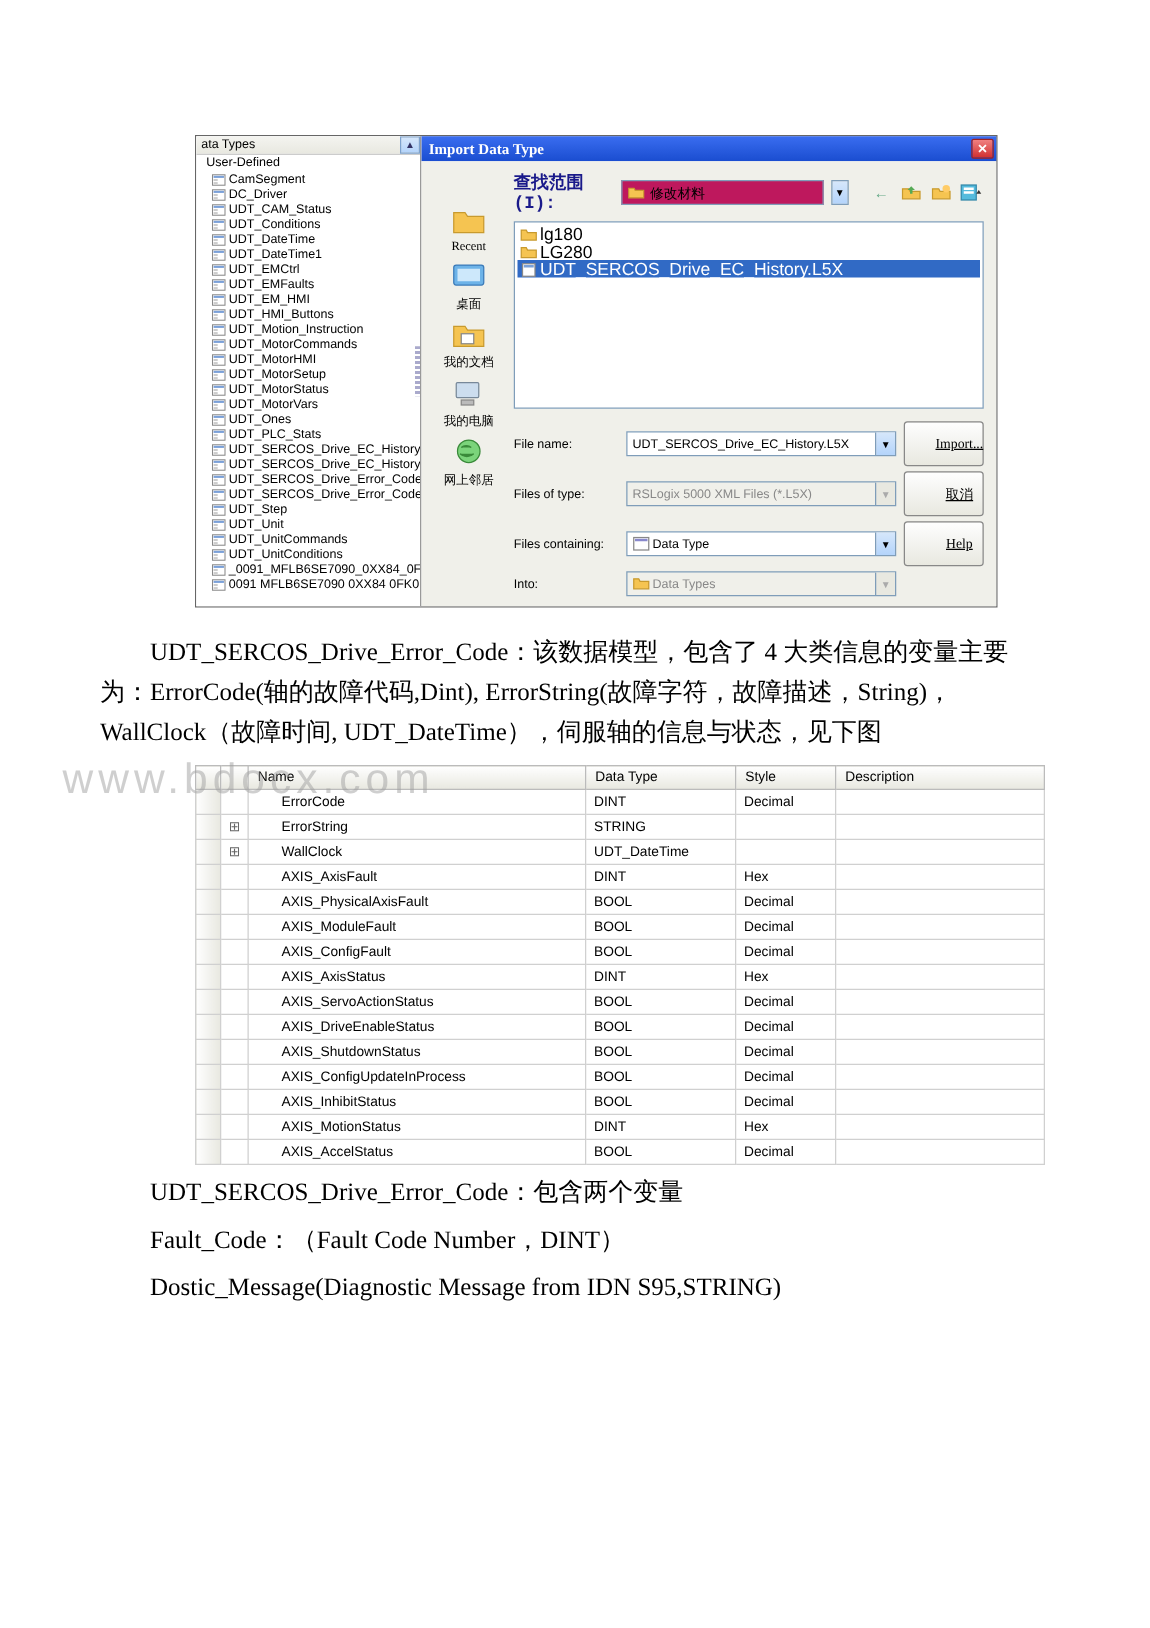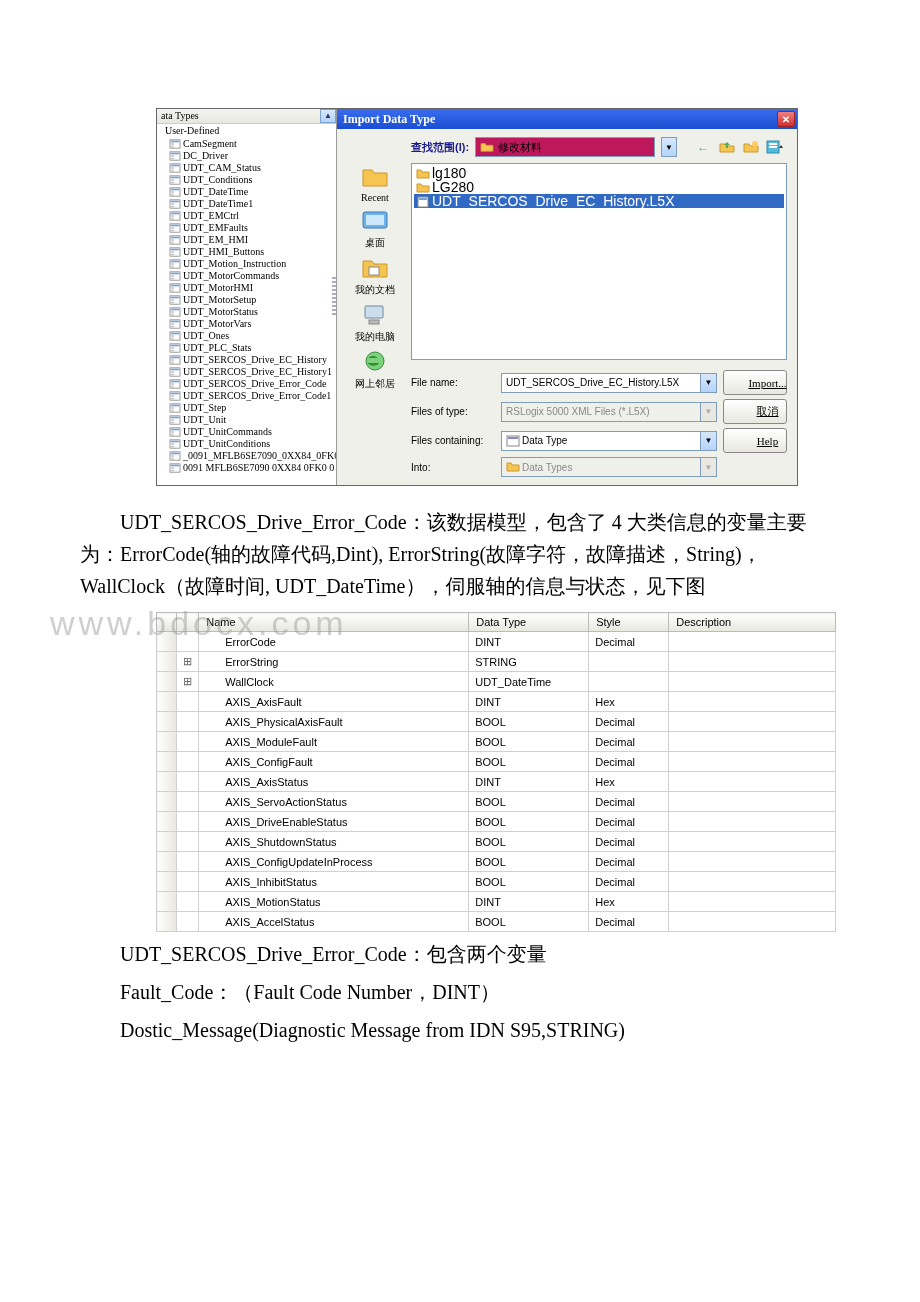--- a/index.html
+++ b/index.html
@@ -2,40 +2,40 @@
 <html><head>
 <meta charset="utf-8">
 <style>
   * { box-sizing: border-box; margin: 0; padding: 0; }
   body { font-family: Tahoma, SimSun, sans-serif; background: #fff; width: 920px; }
   
   
   .top-section { display: flex; margin: 108px 0 0 156px; width: 642px; height: 378px; border: 1px solid #666; }
   
   
-  .tree-pane { width: 180px; background: #fff; border-right: 1px solid #999; position: relative; font-size: 10px; line-height: 12px; overflow: hidden; font-family: Liberation Serif, serif; }
+  .tree-pane { width: 180px; background: #fff; border-right: 1px solid #999; position: relative; font-size: 10px; line-height: 12px; overflow: hidden; }
   .tree-header { background: linear-gradient(#f4f4f0, #e8e8e0); border-bottom: 1px solid #ccc; padding: 1px 4px; font-size: 10px; position: relative; }
   .scroll-up { position: absolute; right: 0; top: 0; width: 16px; height: 14px; background: linear-gradient(#d6e7fb,#b4d4fb); border: 1px solid #7da2ce; display: flex; align-items: center; justify-content: center; font-size: 8px; color: #336; }
   .tree-root { padding: 1px 2px; }
   .tree-root-label { color: #000; font-size: 10px; padding-left: 6px; }
   .tree-item { display: flex; align-items: center; padding: 0 2px 0 12px; height: 12px; white-space: nowrap; }
   .tree-icon { width: 12px; height: 10px; margin-right: 2px; display: inline-flex; align-items: center; justify-content: center; }
   .tree-icon svg { width: 12px; height: 10px; }
   .resize-handle { position: absolute; right: 0; top: 50%; transform: translateY(-50%); width: 4px; height: 40px; background: repeating-linear-gradient(to bottom, #aac 0 2px, transparent 2px 4px); }
   
   
   .dialog-pane { flex: 1; display: flex; flex-direction: column; }
   .dialog-titlebar { height: 20px; background: linear-gradient(#3a6df0, #1a4dd0); color: #fff; font-weight: bold; font-size: 12px; display: flex; align-items: center; padding: 0 2px 0 6px; font-family: SimSun; }
   .dialog-title-text { flex: 1; }
   .close-btn { width: 18px; height: 16px; background: linear-gradient(#f08080,#d03030); border: 1px solid #a02020; border-radius: 2px; display: flex; align-items: center; justify-content: center; color: #fff; font-size: 10px; font-weight: bold; }
   .dialog-body { flex: 1; background: #f0f0ea; padding: 8px 10px; display: flex; gap: 8px; }
   
   .places-col { width: 56px; display: flex; flex-direction: column; align-items: center; gap: 2px; }
   .lookin-row { display: flex; align-items: center; gap: 6px; margin-bottom: 6px; }
-  .lookin-label { font-size: 11px; color: #1a1a8a; font-weight: bold; font-family: Liberation Sans, sans-serif; }
+  .lookin-label { font-size: 14px; color: #1a1a8a; font-weight: bold; font-family: Liberation Mono, monospace; }
   .lookin-combo { width: 180px; height: 20px; border: 1px solid #7f9db9; background: #be185d; display: flex; align-items: center; padding: 0 4px; font-size: 11px; }
   .lookin-combo .folder-mini { width: 14px; height: 12px; margin-right: 4px; }
   .lookin-drop { width: 16px; height: 20px; background: linear-gradient(#d6e7fb,#b4d4fb); border: 1px solid #7f9db9; display: flex; align-items: center; justify-content: center; font-size: 8px; }
   .nav-icons { display: flex; gap: 4px; margin-left: 10px; }
   .nav-icon { width: 20px; height: 18px; display: flex; align-items: center; justify-content: center; font-size: 12px; color: #4a6; }
   
   .place-item { display: flex; flex-direction: column; align-items: center; font-size: 10px; gap: 1px; margin-bottom: 2px; font-family: SimSun; }
   .place-icon { width: 32px; height: 28px; display: flex; align-items: center; justify-content: center; }
   
   .file-area { flex: 1; display: flex; flex-direction: column; }
@@ -46,21 +46,21 @@
   .folder-icon { width: 14px; height: 12px; }
   .file-icon { width: 14px; height: 12px; }
   
   .form-rows { margin-top: 10px; display: flex; flex-direction: column; gap: 4px; }
   .form-row { display: flex; align-items: center; gap: 6px; }
   .form-label { width: 84px; font-size: 10px; text-align: left; }
   .form-input { flex: 1; height: 20px; border: 1px solid #7f9db9; background: #fff; font-size: 10px; padding: 0 4px; display: flex; align-items: center; position: relative; }
   .form-input.disabled { background: #f0f0ea; color: #888; }
   .form-drop { position: absolute; right: 0; top: 0; width: 16px; height: 18px; background: linear-gradient(#d6e7fb,#b4d4fb); border-left: 1px solid #7f9db9; display: flex; align-items: center; justify-content: center; font-size: 8px; }
   .form-drop.disabled { background: #e8e8e0; color: #aaa; }
-  .dlg-btn { width: 64px; height: 25px; background: linear-gradient(#fefefe,#e8e8e0); border: 1px solid #888; border-radius: 3px; font-size: 11px; display: flex; align-items: center; justify-content: center; text-decoration: underline; font-family: SimSun; padding-left: 25px; }
+  .dlg-btn { width: 64px; height: 36px; background: linear-gradient(#fefefe,#e8e8e0); border: 1px solid #888; border-radius: 3px; font-size: 11px; display: flex; align-items: center; justify-content: center; text-decoration: underline; font-family: SimSun; padding-left: 25px; }
   .dt-badge { display: inline-flex; align-items: center; gap: 2px; }
   .dt-badge-icon { width: 14px; height: 12px; }
   
   
   .para { margin: 20px 80px 10px 80px; font-size: 20px; line-height: 32px; font-family: SimSun, serif; }
   .para2 { margin: 6px 80px; font-size: 20px; line-height: 32px; font-family: SimSun, serif; text-indent: 40px; }
   
   
   .chart-table { margin: 8px 0 0 156px; width: 680px; border-collapse: collapse; font-size: 11px; font-family: Tahoma, sans-serif; position: relative; }
   .chart-table th { background: linear-gradient(#fefefe,#e8e8e0); border: 1px solid #bbb; padding: 3px 7px; text-align: left; font-weight: normal; }

